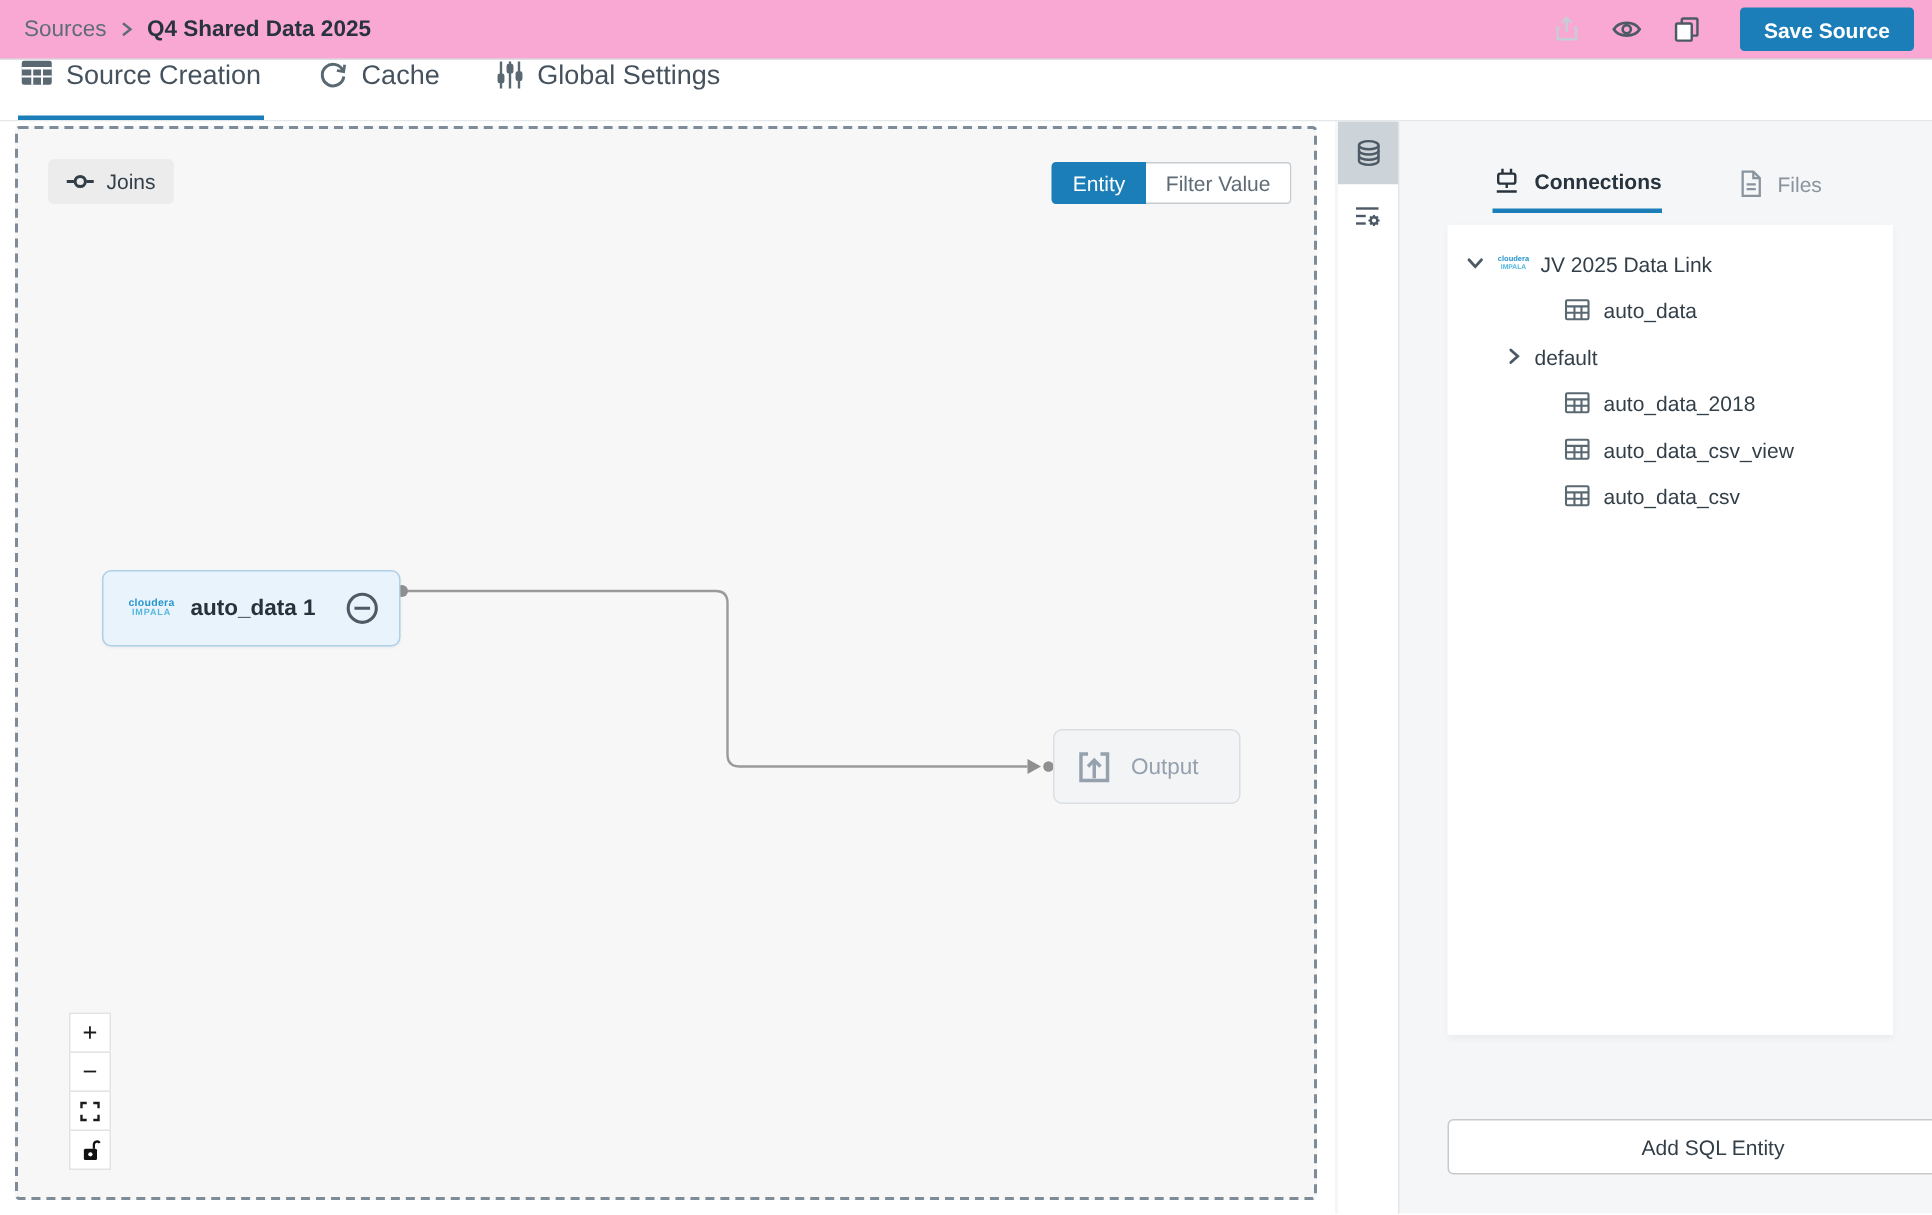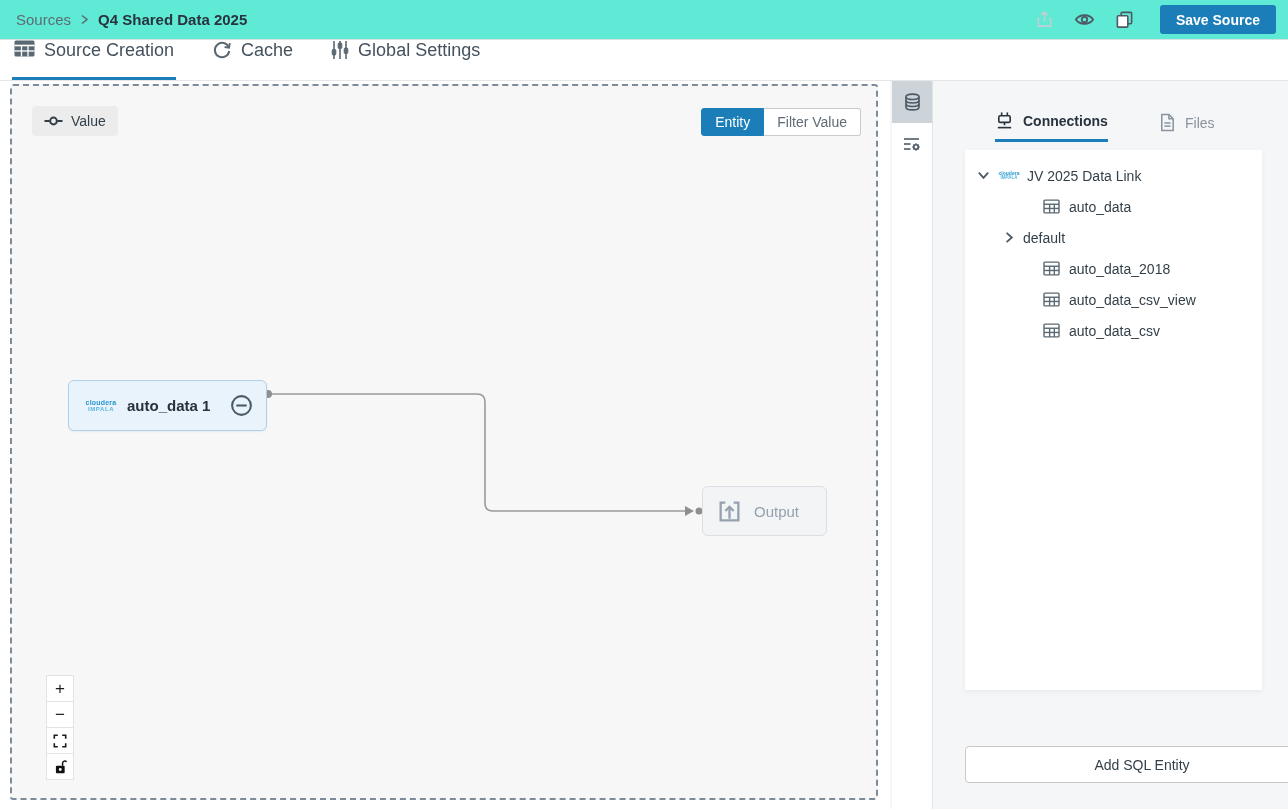--- a/index.html
+++ b/index.html
@@ -6,21 +6,21 @@
   html,body { width:1288px; height:810px; }
   body {
     font-family:"Liberation Sans", sans-serif;
     background:#ffffff; color:#333f48; overflow:hidden; position:relative;
   }
   svg { display:block; }
 
   
   .header {
     height:40px; display:flex; align-items:center;
-    padding:0 12px 0 16px; border-bottom:1px solid #dcdfe2; background:#5eead4;
+    padding:0 12px 0 16px; border-bottom:1px solid #dcdfe2; background:#f9a8d4;
   }
   .breadcrumb { display:flex; align-items:center; gap:8px; font-size:15px; color:#5f6b76; }
   .breadcrumb .root { cursor:pointer; }
   .breadcrumb .crumb-sep { display:flex; align-items:center; color:#5f6b76; }
   .breadcrumb .title { font-weight:bold; color:#28333d; }
   .header-right { margin-left:auto; display:flex; align-items:center; gap:14px; }
   .icon-btn {
     width:26px; height:26px; display:flex; align-items:center; justify-content:center;
     background:none; border:none; cursor:pointer; color:#4d5a66;
   }
@@ -242,21 +242,21 @@
       </svg>
 
       <button class="joins-btn">
         <span>
           <svg width="19" height="14" viewBox="0 0 19 14" fill="none" stroke="#333f48" stroke-width="2">
             <line x1="0.5" y1="7" x2="5.5" y2="7"></line>
               <circle cx="9.5" cy="7" r="3.4"></circle>
               <line x1="13.5" y1="7" x2="18.5" y2="7"></line>
           </svg>
         </span>
-        <span>Value</span>
+        <span>Joins</span>
       </button>
 
       <div class="toggle-group">
         <button class="toggle-btn on">Entity</button>
         <button class="toggle-btn off">Filter Value</button>
       </div>
 
       <div class="entity-node">
         <span class="vendor-logo">
           <div class="v1">cloudera</div>

